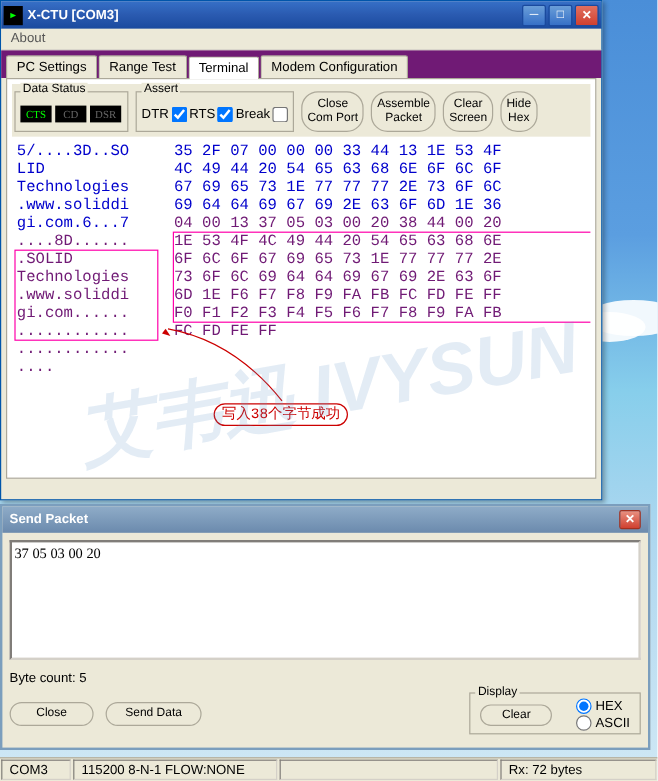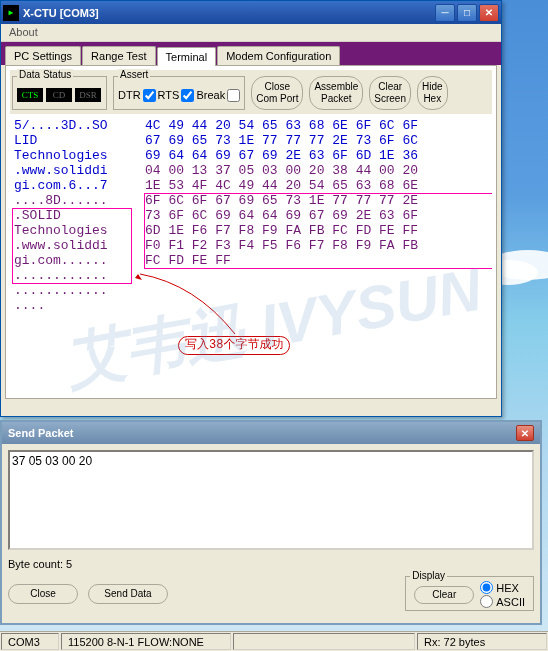--- a/index.html
+++ b/index.html
@@ -36,23 +36,23 @@
 .box2{position:absolute;border:1px solid #f0a;left:134px;top:79px;width:361px;height:76px;z-index:5}
 .box3{position:absolute;border:1px solid #f0a;left:2px;top:94px;width:120px;height:76px;z-index:5}
 .arrow{position:absolute;z-index:6}
 .arrow svg{overflow:visible}
 .annot{position:absolute;left:168px;top:222px;border:1px solid #c00;border-radius:10px;padding:1px 6px;color:#c00;font-size:12px;background:#fff;z-index:7}
 .watermark{position:absolute;left:50%;top:50%;transform:translate(-50%,-50%) rotate(-10deg);font-size:60px;color:rgba(100,150,200,.18);z-index:10;font-style:italic;font-weight:bold;pointer-events:none;white-space:nowrap}
 .send-win{position:absolute;top:420px;left:0;width:542px;height:205px;border:2px solid #7b9ebd;background:#ece9d8;z-index:3}
 .send-title{height:22px;background:linear-gradient(to bottom,#8facc8,#6b8aad);display:flex;align-items:center;padding:0 6px;color:#fff;font-weight:bold}
 .send-title .xbtn{margin-left:auto;width:18px;height:16px;background:linear-gradient(to bottom,#e89080,#d04030);border:1px solid #a03020;border-radius:2px;color:#fff;display:flex;align-items:center;justify-content:center;font-size:10px;cursor:pointer}
 .send-body{padding:6px}
-.send-txt{width:100%;height:100px;border:2px inset #d4d0c8;background:#fff;padding:2px;font-family:Liberation Sans, sans-serif;font-size:12px;resize:none}
+.send-txt{width:100%;height:100px;border:2px inset #d4d0c8;background:#fff;padding:2px;font-family:Liberation Serif, serif;font-size:12px;resize:none}
 .send-bottom{display:flex;align-items:center;margin-top:6px;gap:10px}
-.disp-grp{margin-left:auto;border:1px solid #aca899;padding:4px 8px 2px;position:relative;display:flex;gap:6px;align-items:center}
+.disp-grp{margin-left:auto;border:1px solid #aca899;padding:4px 8px 2px;position:relative;display:flex;gap:20px;align-items:center}
 .disp-grp .gl{position:absolute;top:-7px;left:4px;background:#ece9d8;font-size:10px;padding:0 2px}
 .radios{display:flex;flex-direction:column;gap:1px;font-size:11px}
 .radios label{display:flex;align-items:center;gap:3px}
 .status{position:absolute;bottom:0;left:0;right:0;height:20px;background:#ece9d8;border-top:1px solid #aca899;display:flex;z-index:4}
 .status-cell{border:1px inset #d4d0c8;padding:2px 6px;font-size:11px;margin:1px}
 .sc1{width:58px}.sc2{width:170px}.sc3{flex:1}.sc4{width:130px}
 </style>
 </head>
 <body>
 
@@ -124,20 +124,21 @@
           <div class="hexline red">....8D......</div>
           <div class="hexline red">.SOLID </div>
           <div class="hexline red">Technologies</div>
           <div class="hexline red">.www.soliddi</div>
           <div class="hexline red">gi.com......</div>
           <div class="hexline red">............</div>
           <div class="hexline red">............</div>
           <div class="hexline red">....</div>
         </div>
       <div class="hex" id="hex-col">
+          <div class="hexline">35 2F 07 00 00 00 33 44 13 1E 53 4F</div>
           <div class="hexline">4C 49 44 20 54 65 63 68 6E 6F 6C 6F</div>
           <div class="hexline">67 69 65 73 1E 77 77 77 2E 73 6F 6C</div>
           <div class="hexline">69 64 64 69 67 69 2E 63 6F 6D 1E 36</div>
           <div class="hexline red">04 00 13 37 05 03 00 20 38 44 00 20</div>
           <div class="hexline red">1E 53 4F 4C 49 44 20 54 65 63 68 6E</div>
           <div class="hexline red">6F 6C 6F 67 69 65 73 1E 77 77 77 2E</div>
           <div class="hexline red">73 6F 6C 69 64 64 69 67 69 2E 63 6F</div>
           <div class="hexline red">6D 1E F6 F7 F8 F9 FA FB FC FD FE FF</div>
           <div class="hexline red">F0 F1 F2 F3 F4 F5 F6 F7 F8 F9 FA FB</div>
           <div class="hexline red">FC FD FE FF</div>

